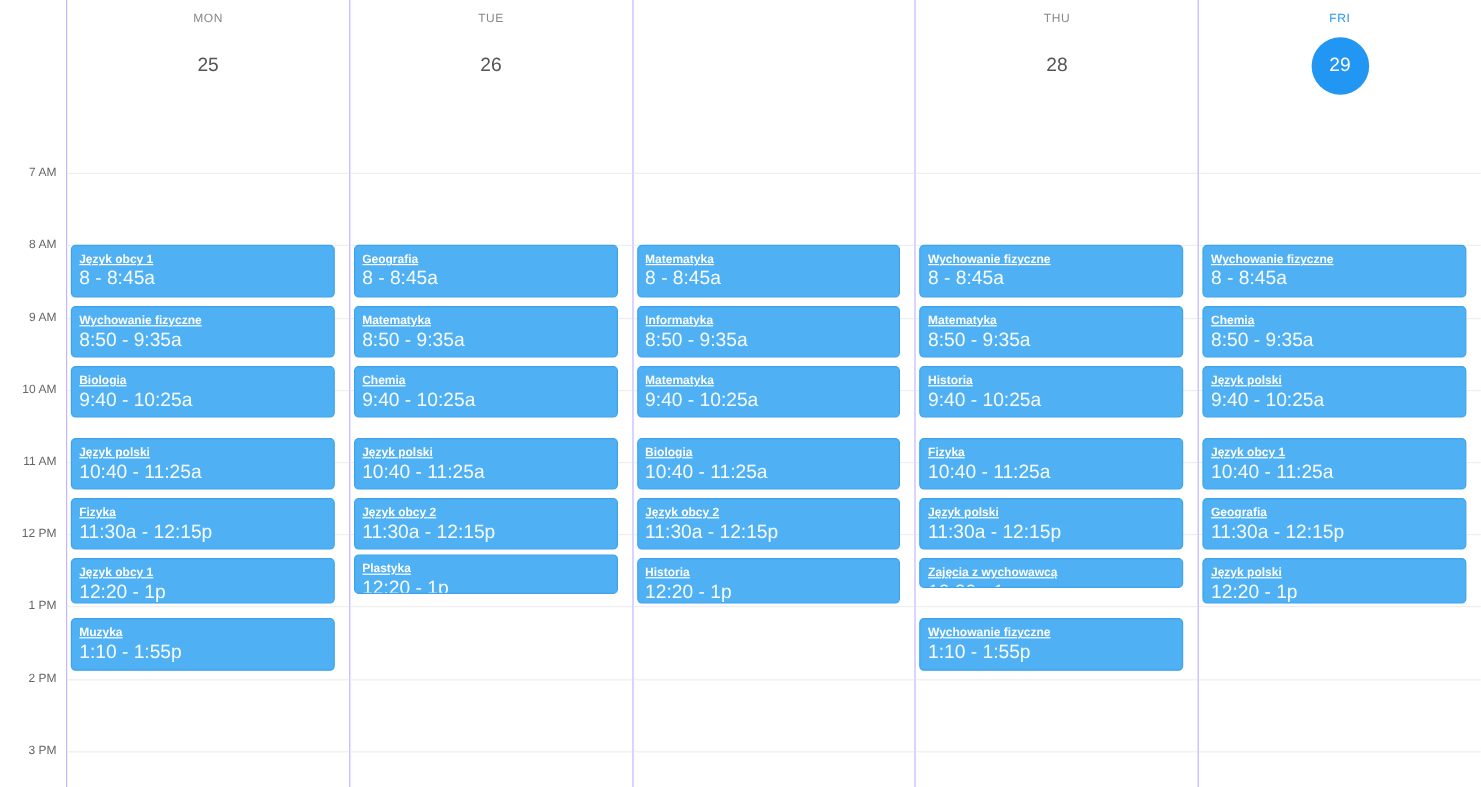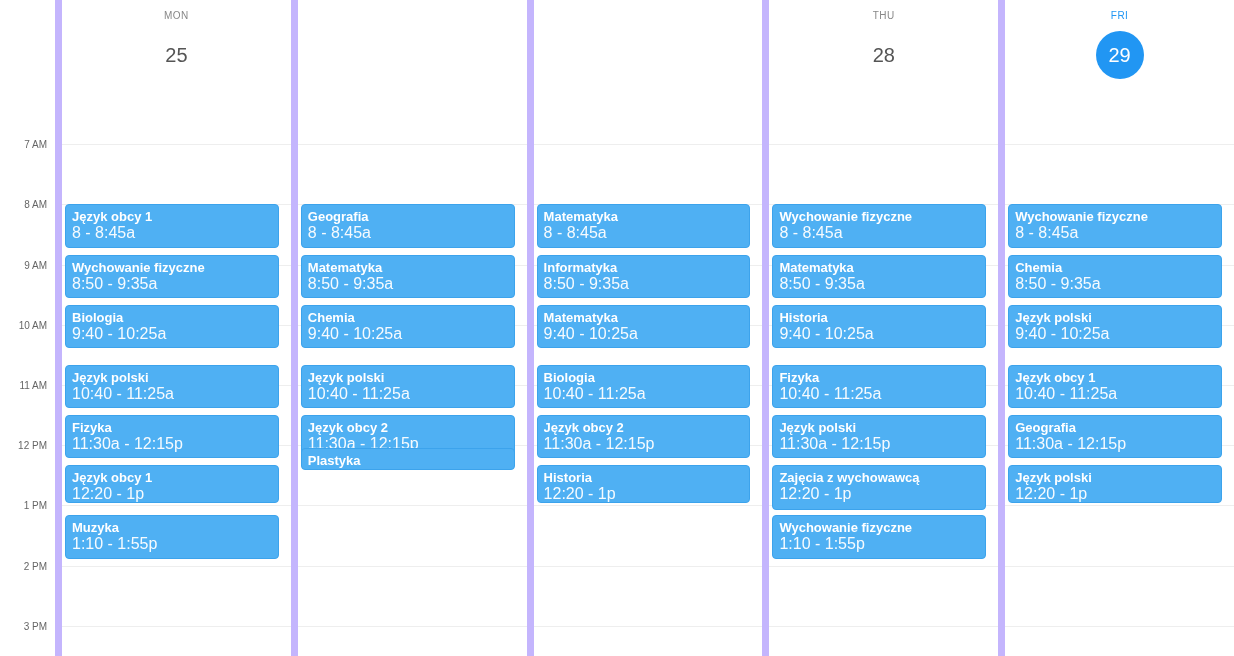--- a/index.html
+++ b/index.html
@@ -33,21 +33,21 @@
   .days {
     position: absolute;
     left: 55px;
     top: 0;
     right: 0;
     height: 656px;
     display: flex;
   }
   .day {
     flex: 1;
-    border-left: 7px solid #c4b5fd;
+    border-left: 1px solid #c4b5fd;
     height: 100%;
     position: relative;
   }
   .day-header {
     position: absolute;
     top: 0;
     left: 0;
     right: 0;
     height: 84px;
     text-align: center;
@@ -56,21 +56,21 @@
     font-size: 10px;
     letter-spacing: 0.5px;
     color: #888;
     margin-top: 10px;
   }
   .dow.current { color: #2196f3; font-weight: 500; }
   .date-num {
     display: inline-flex;
     align-items: center;
     justify-content: center;
-    font-size: 20px;
+    font-size: 16px;
     color: #555;
     margin-top: 10px;
     width: 48px;
     height: 48px;
     border-radius: 50%;
   }
   .date-num.current {
     background: #2196f3;
     color: #fff;
   }
@@ -100,26 +100,27 @@
     right: 12px;
     background: #4fb0f3;
     border: 1px solid #3ca3ec;
     border-radius: 4px;
     color: #fff;
     padding: 4px 6px 3px 6px;
     overflow: hidden;
     cursor: pointer;
   }
   .event-title {
-    font-size: 13px;
+    font-size: 10px;
     font-weight: bold;
     white-space: nowrap;
     overflow: hidden;
     text-overflow: ellipsis;
     line-height: 16px;
+    text-decoration: underline;
   }
   .event-time {
     font-size: 16px;
     opacity: 0.95;
     line-height: 16px;
     white-space: nowrap;
   }
 </style>
 </head>
 <body>
@@ -175,20 +176,21 @@
             <div class="event-title">Język obcy 1</div>
             <div class="event-time">12:20 - 1p</div>
           </div>
           <div class="event" style="top: 431.453px; height: 44px;">
             <div class="event-title">Muzyka</div>
             <div class="event-time">1:10 - 1:55p</div>
           </div>
         </div>
       </div>
       <div class="day">
+        <div class="day-header"><div class="dow">TUE</div><div class="date-num">26</div></div>
         <div class="grid-lines">
           <div class="hour-line" style="top: 60.2px;"></div>
           <div class="hour-line" style="top: 120.4px;"></div>
           <div class="hour-line" style="top: 180.6px;"></div>
           <div class="hour-line" style="top: 240.8px;"></div>
           <div class="hour-line" style="top: 301px;"></div>
           <div class="hour-line" style="top: 361.2px;"></div>
           <div class="hour-line" style="top: 421.4px;"></div>
           <div class="hour-line" style="top: 481.6px;"></div>
           <div class="hour-line" style="top: 541.8px;"></div>
@@ -207,21 +209,21 @@
             <div class="event-time">9:40 - 10:25a</div>
           </div>
           <div class="event" style="top: 280.953px; height: 43.15px;">
             <div class="event-title">Język polski</div>
             <div class="event-time">10:40 - 11:25a</div>
           </div>
           <div class="event" style="top: 331.1px; height: 43.15px;">
             <div class="event-title">Język obcy 2</div>
             <div class="event-time">11:30a - 12:15p</div>
           </div>
-          <div class="event" style="top: 364px; height: 22px;">
+          <div class="event" style="top: 378px; height: 33px;">
             <div class="event-title">Plastyka</div>
             <div class="event-time">12:20 - 1p</div>
           </div>
         </div>
       </div>
       <div class="day">
         <div class="grid-lines">
           <div class="hour-line" style="top: 60.2px;"></div>
           <div class="hour-line" style="top: 120.4px;"></div>
           <div class="hour-line" style="top: 180.6px;"></div>
@@ -286,21 +288,21 @@
             <div class="event-time">9:40 - 10:25a</div>
           </div>
           <div class="event" style="top: 280.953px; height: 43.15px;">
             <div class="event-title">Fizyka</div>
             <div class="event-time">10:40 - 11:25a</div>
           </div>
           <div class="event" style="top: 331.1px; height: 43.15px;">
             <div class="event-title">Język polski</div>
             <div class="event-time">11:30a - 12:15p</div>
           </div>
-          <div class="event" style="top: 381.247px; height: 45px;">
+          <div class="event" style="top: 381.247px; height: 25px;">
             <div class="event-title">Zajęcia z wychowawcą</div>
             <div class="event-time">12:20 - 1p</div>
           </div>
           <div class="event" style="top: 431.453px; height: 43.15px;">
             <div class="event-title">Wychowanie fizyczne</div>
             <div class="event-time">1:10 - 1:55p</div>
           </div>
         </div>
       </div>
       <div class="day">

